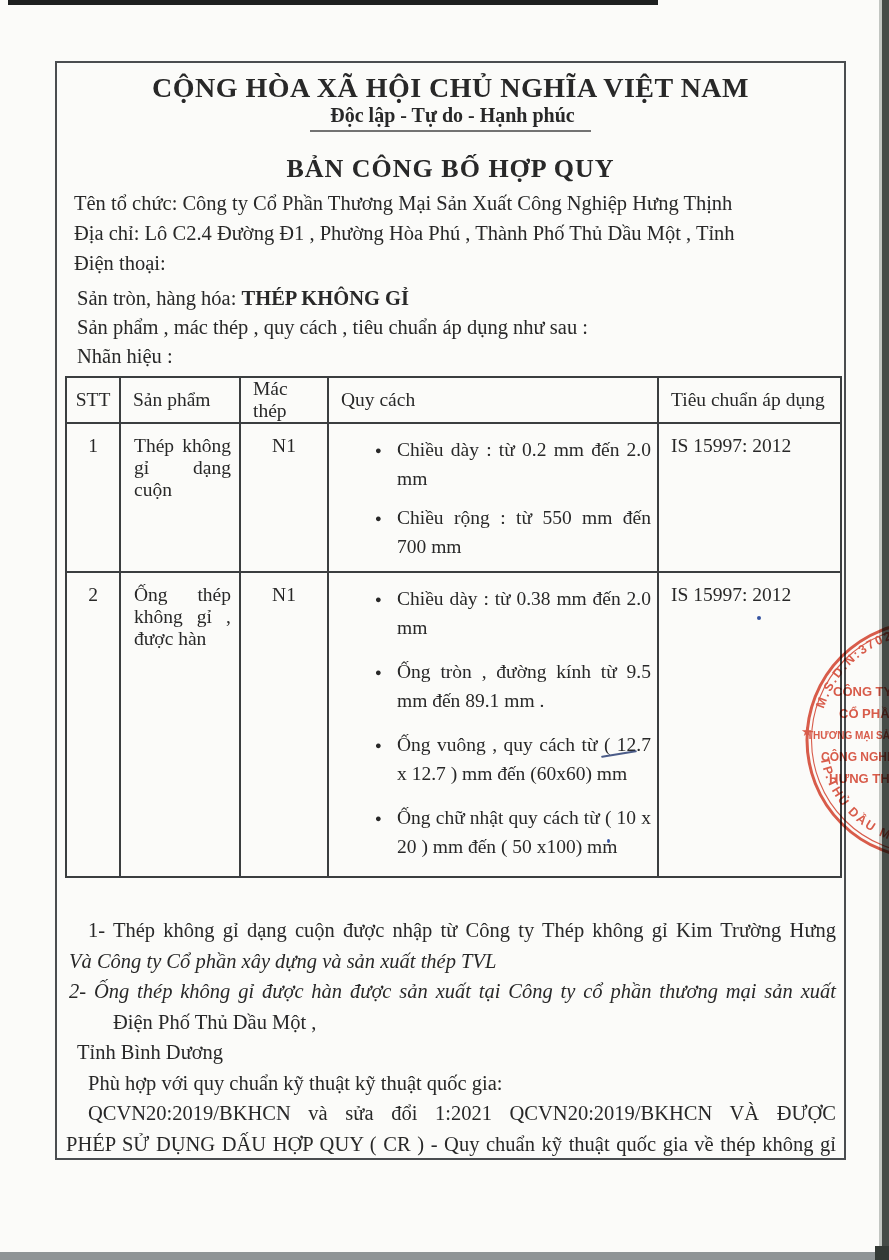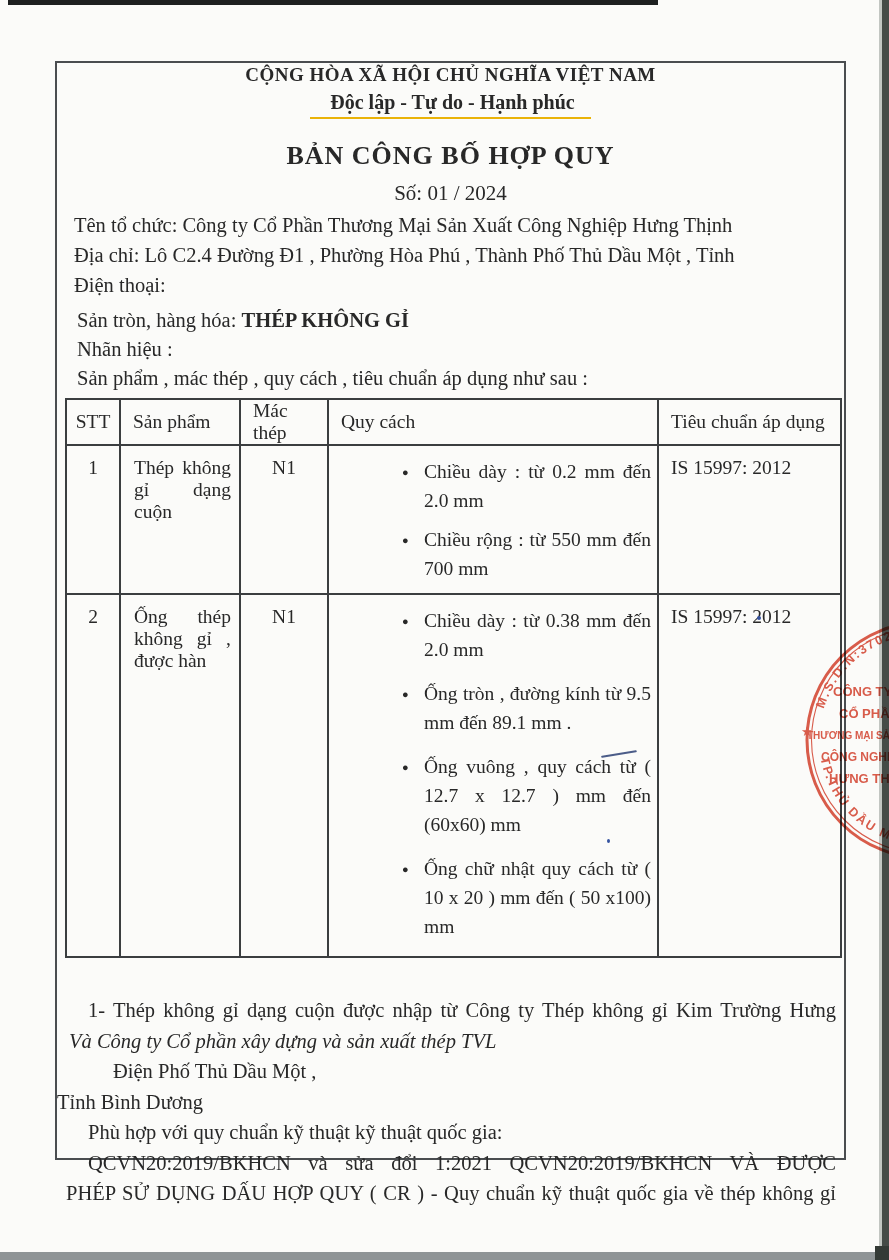--- a/index.html
+++ b/index.html
@@ -14,23 +14,23 @@
   .strip-top    { position:absolute; left:8px; top:0; width:650px; height:5px; background:#1e2020; }
   .strip-right  { position:absolute; right:0; top:0; width:7px; height:1260px; background:#454b47; }
   .strip-right-lt{ position:absolute; right:7px; top:0; width:3px; height:1260px; background:#c2c6c2; }
   .strip-bottom { position:absolute; left:0; bottom:0; width:889px; height:8px; background:#8f9496; }
   .corner-br    { position:absolute; right:0; bottom:0; width:14px; height:14px; background:#343a36; }
 
   .frame {
     position:absolute; left:55px; top:61px; width:791px; height:1099px;
     border:2px solid #4a4d50; box-sizing:border-box;
   }
-  .nat-header { text-align:center; font-weight:bold; font-size:19px; line-height:24px; letter-spacing:.5px; }
+  .nat-header { margin-top:13px; text-align:center; font-weight:bold; font-size:28px; line-height:24px; letter-spacing:.5px; }
   .motto { text-align:center; margin-top:3px; }
-  .motto span { display:inline-block; font-weight:bold; font-size:20px; line-height:24px; border-bottom:2px solid #eab308; padding:0 16px 3px 20px; }
+  .motto span { display:inline-block; font-weight:bold; font-size:20px; line-height:24px; border-bottom:2px solid #737373; padding:0 16px 3px 20px; }
   .title { margin-top:22px; text-align:center; font-weight:bold; font-size:26px; line-height:30px; letter-spacing:1px; }
   .doc-number { margin-top:9px; text-align:center; font-size:21px; line-height:26px; }
 
   .body-text { font-size:20.5px; }
   .org  { margin:0 12px 0 17px; line-height:30px; }
   .org-first { margin-top:4px; }
   .pline { margin:0 12px 0 20px; line-height:29px; }
   .pline-first { margin-top:6px; }
   .pline b { font-weight:bold; }
 
@@ -43,29 +43,29 @@
   .spec-table thead tr { height:46px; }
   .spec-table th { font-weight:normal; text-align:left; padding:0 6px 0 12px; vertical-align:middle; }
   .spec-table th.c { text-align:center; padding:0 2px;border-radius:6px; }
   tr.r1 { height:93px; }
   tr.r2 { height:240px; }
   td.stt { text-align:center; padding-top:11px; }
   td.prod { padding:11px 8px 0 13px; text-align:justify; }
   td.grade { text-align:center; padding-top:11px; }
   td.specs { padding:11px 6px 0 0; }
   td.std { padding:11px 4px 0 12px;margin-top:48px; }
-  .spec { position:relative; padding-left:68px; margin-bottom:10px; text-align:justify; line-height:29px;margin-left:27px; }
+  .spec { position:relative; padding-left:68px; margin-bottom:10px; text-align:justify; line-height:29px; }
   tr.r2 .spec { margin-bottom:15px; }
   .spec::before { content:"●"; position:absolute; left:46px; top:1px; font-size:11px; }
 
   .notes { margin-top:37px; font-size:20.5px; }
   .nl { line-height:30.5px; margin-right:10px; }
   .j  { text-align:justify; text-align-last:justify; margin-right:8px; }
   .ml31 { margin-left:31px; } .ml28 { margin-left:12px;font-style:italic; }
-  .ml56 { margin-left:56px; } .ml20 { } .ml9 { margin-left:9px; }
+  .ml56 { margin-left:56px; } .ml20 { margin-left:20px; } .ml9 { margin-left:9px; }
 
   
   .stamp { position:absolute; left:799px; top:620px; width:90px; height:245px; mix-blend-mode:multiply; opacity:.92; }
   .stamp text { fill:#d94f3d; font-family:"Liberation Sans","DejaVu Sans",sans-serif; font-weight:bold; }
   .stamp .arc { font-size:12.5px; letter-spacing:2px; }
   .stamp .c1,.stamp .c5 { font-size:13px; }
   .stamp .c2 { font-size:13px; }
   .stamp .c3 { font-size:10px; }
   .stamp .c4 { font-size:12px; }
   .stamp .star { font-size:13px; letter-spacing:0; }
@@ -85,30 +85,29 @@
   <div class="corner-br"></div>
 
   <div class="frame">
 
     <div class="nat-header">CỘNG HÒA XÃ HỘI CHỦ NGHĨA VIỆT NAM</div>
     <div class="motto">
       <span>Độc lập - Tự do - Hạnh phúc</span>
     </div>
 
     <div class="title">BẢN CÔNG BỐ HỢP QUY</div>
-    <div class="doc-number">Số: 01 / 2024</div>
 
     <div class="body-text">
       <div class="org org-first">Tên tổ chức: Công ty Cổ Phần Thương Mại Sản Xuất Công Nghiệp Hưng Thịnh</div>
       <div class="org">Địa chỉ: Lô C2.4 Đường Đ1 , Phường Hòa Phú , Thành Phố Thủ Dầu Một , Tỉnh</div>
       <div class="org">Điện thoại:</div>
 
       <div class="pline pline-first"><span>Sản tròn, hàng hóa: </span><b>THÉP KHÔNG GỈ</b></div>
+      <div class="pline">Sản phẩm , mác thép , quy cách , tiêu chuẩn áp dụng như sau :</div>
       <div class="pline">Nhãn hiệu :</div>
-      <div class="pline">Sản phẩm , mác thép , quy cách , tiêu chuẩn áp dụng như sau :</div>
     </div>
 
     <table class="spec-table">
       <colgroup>
         <col style="width:54px">
           <col style="width:120px">
           <col style="width:88px">
           <col style="width:330px">
           <col style="width:183px">
       </colgroup>
@@ -143,20 +142,21 @@
             <div class="spec">Ống chữ nhật quy cách từ ( 10 x 20 ) mm đến ( 50 x100) mm</div>
           </td>
           <td class="std">IS 15997: 2012</td>
         </tr>
       </tbody>
     </table>
 
     <div class="notes">
       <div class="nl ml31 j">1- Thép không gỉ dạng cuộn được nhập từ Công ty Thép không gỉ Kim Trường Hưng</div>
       <div class="nl ml28">Và Công ty Cổ phần xây dựng và sản xuất thép TVL</div>
+      <div class="nl ml28 j">2- Ống thép không gỉ được hàn được sản xuất tại Công ty cổ phần thương mại sản xuất</div>
       <div class="nl ml56">Điện Phố Thủ Dầu Một ,</div>
       <div class="nl ml20">Tỉnh Bình Dương</div>
       <div class="nl ml31">Phù hợp với quy chuẩn kỹ thuật kỹ thuật quốc gia:</div>
       <div class="nl ml31 j">QCVN20:2019/BKHCN và sửa đổi 1:2021 QCVN20:2019/BKHCN VÀ ĐƯỢC</div>
       <div class="nl ml9 j">PHÉP SỬ DỤNG DẤU HỢP QUY ( CR ) - Quy chuẩn kỹ thuật quốc gia về thép không gỉ</div>
     </div>
   </div>
 
   <svg class="stamp" viewBox="0 0 90 245" width="90" height="245">
     <defs>

